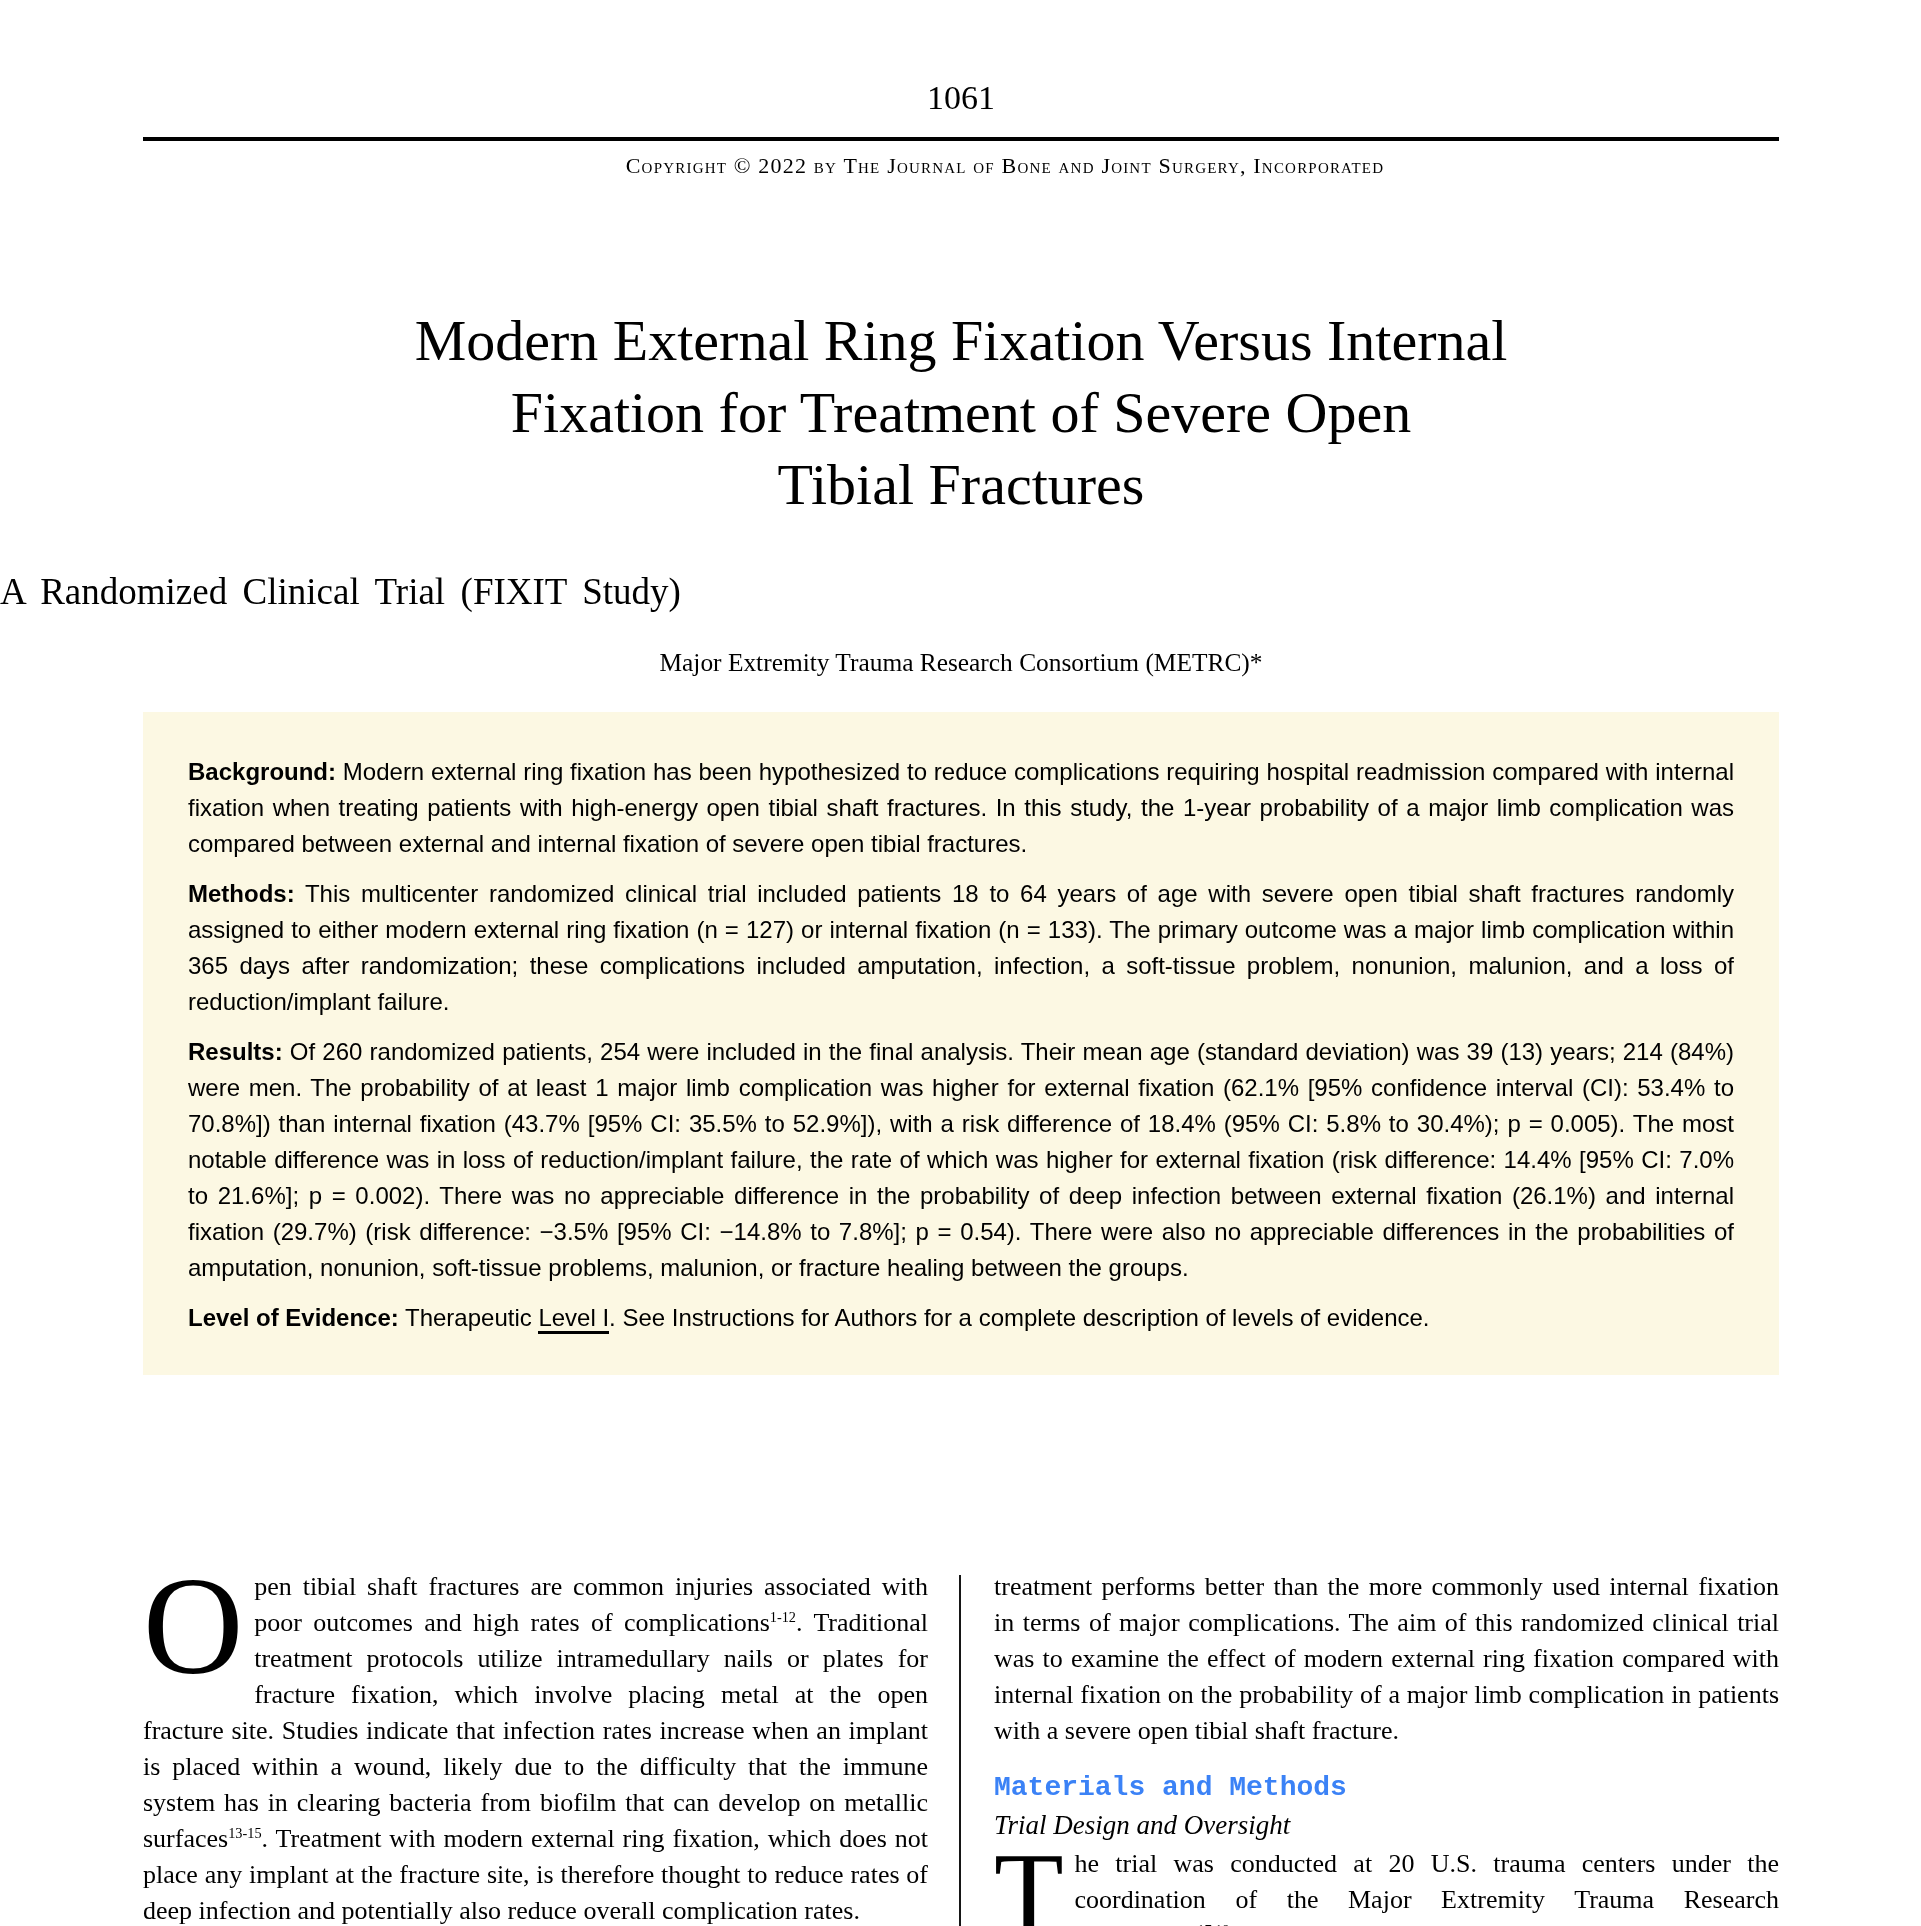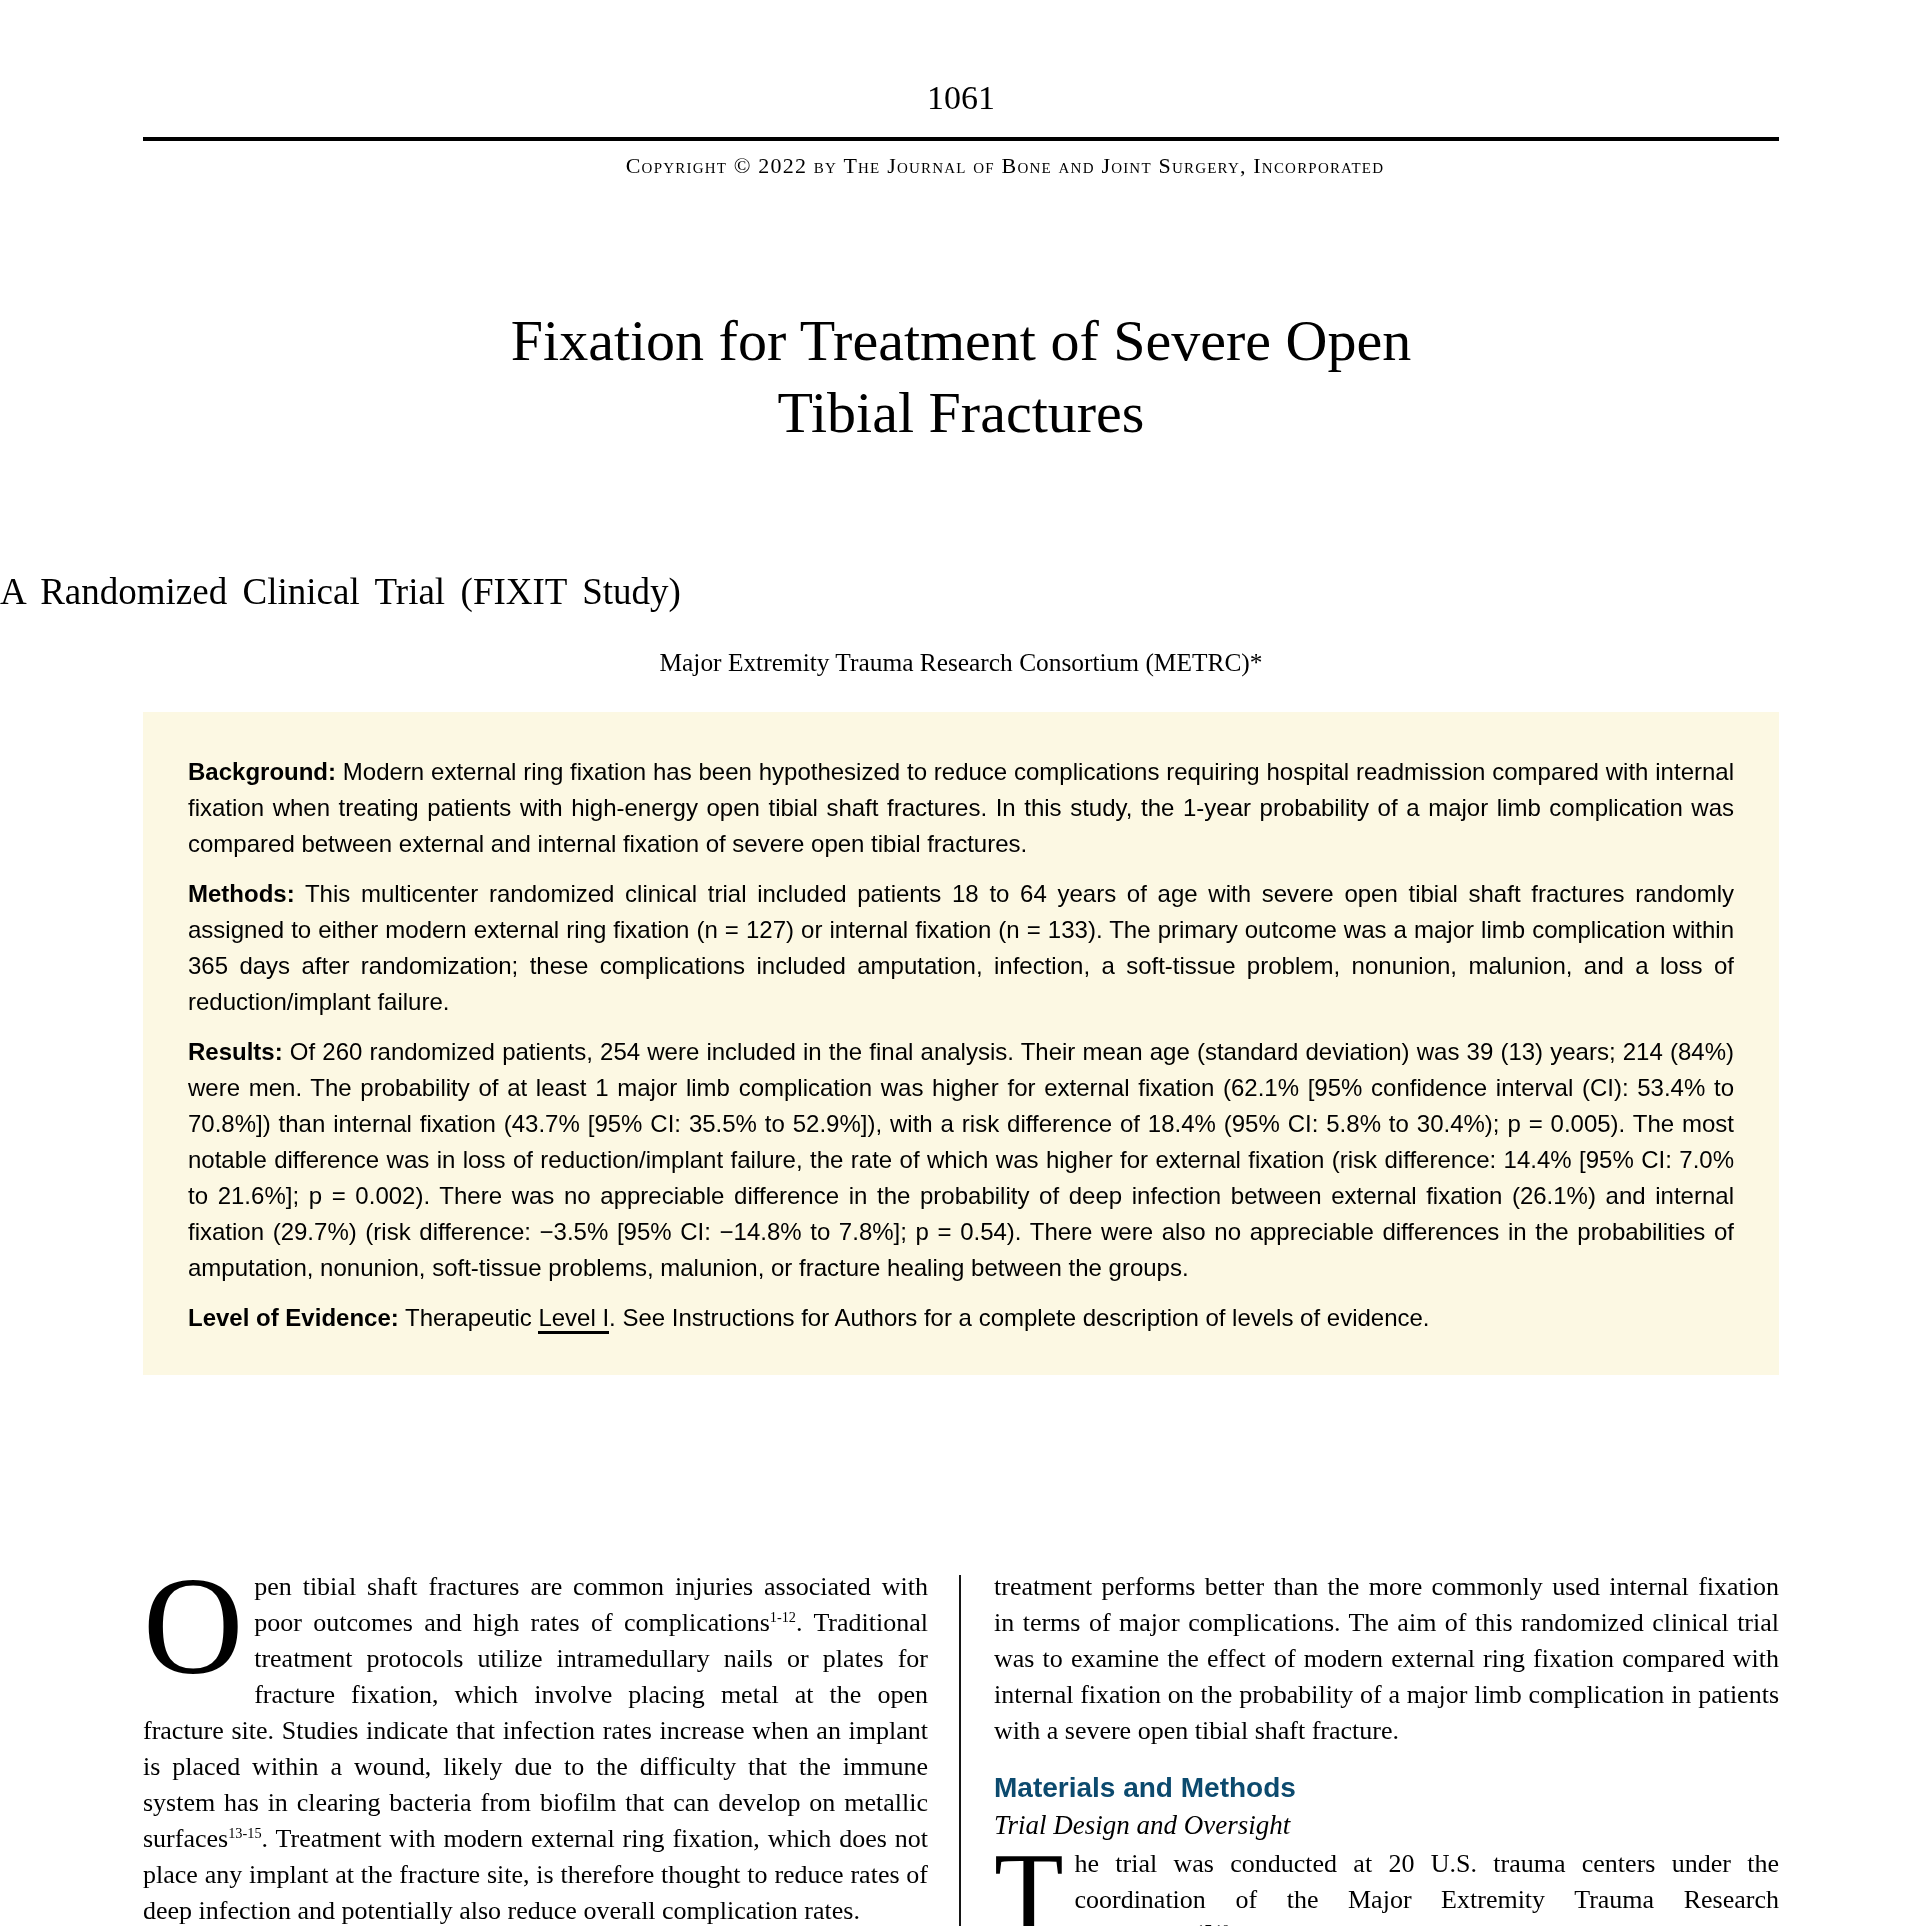--- a/index.html
+++ b/index.html
@@ -29,35 +29,36 @@
   
   .col{position:absolute;top:1569px;width:785px;font-size:26px;line-height:36px;}
   .col p{margin:0;text-align:justify;}
   .col-left{left:143px;}
   .col-right{left:994px;}
   .col-divider{position:absolute;left:959px;top:1575px;width:1.5px;height:485px;background:#161616;}
   .dropcap{float:left;padding:0 10.8px 0 0;}
   .dropcap-o{font-size:139px;line-height:0.80;margin-top:2.3px;}
   .dropcap-t{font-size:114px;line-height:0.76;margin-top:3.9px;}
   sup.ref{font-size:0.55em;line-height:0;vertical-align:0.6em;letter-spacing:0;}
-  .section-heading{color:#0c4a6e;font-family:Liberation Sans, sans-serif;font-weight:bold;
+  .section-heading{color:#3b82f6;font-family:Liberation Mono, monospace;font-weight:bold;
     font-size:28px;line-height:1.1;margin:24px 0 6.2px 0;}
   .subsection-heading{font-style:italic;font-weight:normal;font-size:27px;line-height:1.15;margin:0 0 5.4px 0;}
   b.lbl{font-weight:bold;}
 </style>
 </head>
 <body>
 
 <div class="page">
 
   <div class="pagenum">1061</div>
   <div class="rule-top"></div>
   <div class="copyright">Copyright © 2022 by The Journal of Bone and Joint Surgery, Incorporated</div>
 
   <h1 class="title">
+    <span>Modern External Ring Fixation Versus Internal</span>
     <span>Fixation for Treatment of Severe Open</span>
     <span>Tibial Fractures</span>
   </h1>
   <div class="subtitle">A Randomized Clinical Trial (FIXIT Study)</div>
   <div class="byline">Major Extremity Trauma Research Consortium (METRC)*</div>
 
   <section class="abstract">
     <p>
       <b class="lbl">Background:</b>
       <span>Modern external ring fixation has been hypothesized to reduce complications requiring hospital readmission compared with internal fixation when treating patients with high-energy open tibial shaft fractures. In this study, the 1-year probability of a major limb complication was compared between external and internal fixation of severe open tibial fractures.</span>

